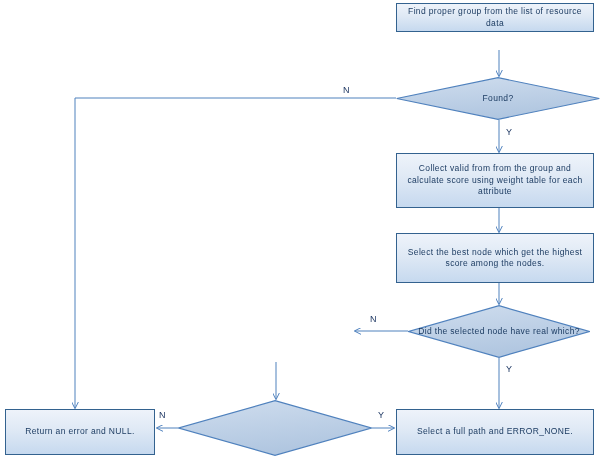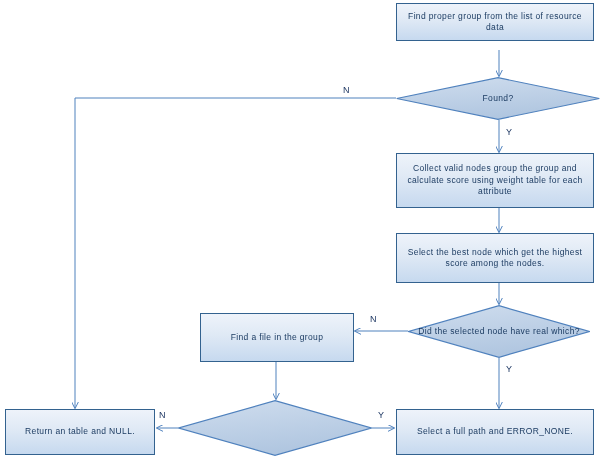--- a/index.html
+++ b/index.html
@@ -100,58 +100,55 @@
       <path d="M 499 358 L 499 408" marker-end="url(#arrow)"></path>
 
       <path d="M 276 362 L 276 399" marker-end="url(#arrow)"></path>
 
       <path d="M 178 428 L 157 428" marker-end="url(#arrow)"></path>
 
       <path d="M 372 428 L 394 428" marker-end="url(#arrow)"></path>
     </g>
   </svg>
 
-  <div class="node proc" style="left:396px; top:3px; width:198px; height:38px;text-align:center;">
+  <div class="node proc" style="left:396px; top:3px; width:198px; height:29px;text-align:center;">
     <span class="txt">Find proper group from the list of resource data</span>
   </div>
 
   <div class="node decision" style="left:396px; top:77px; width:204px; height:43px;text-align:center;">
     <svg class="dshape" viewBox="0 0 204 43" preserveAspectRatio="none">
       <polygon points="102,0.7 203.3,21.5 102,42.3 0.7,21.5" fill="url(#diamondgrad)" stroke="#4f81bd" stroke-width="1.2"></polygon>
     </svg>
     <span class="txt">Found?</span>
   </div>
 
   <div class="node proc" style="left:396px; top:153px; width:198px; height:55px;">
-    <span class="txt">Collect valid nodes group the group and calculate score using weight table for each attribute</span>
+    <span class="txt">Collect valid from from the group and calculate score using weight table for each attribute</span>
   </div>
 
   <div class="node proc" style="left:396px; top:233px; width:198px; height:50px;">
     <span class="txt">Select the best node which get the highest score among the nodes.</span>
   </div>
 
   <div class="node decision" style="left:408px; top:305px; width:182px; height:53px;">
     <svg class="dshape" viewBox="0 0 182 53" preserveAspectRatio="none">
       <polygon points="91,0.7 181.3,26.5 91,52.3 0.7,26.5" fill="url(#diamondgrad)" stroke="#4f81bd" stroke-width="1.2"></polygon>
     </svg>
     <span class="txt">Did the selected node have real which?</span>
   </div>
 
-  <div class="node proc" style="left:200px; top:313px; width:154px; height:49px;">
-    <span class="txt">Find a file in the group</span>
-  </div>
 
   <div class="node decision" style="left:178px; top:400px; width:194px; height:56px;">
     <svg class="dshape" viewBox="0 0 194 56" preserveAspectRatio="none">
       <polygon points="97,0.7 193.3,28 97,55.3 0.7,28" fill="url(#diamondgrad)" stroke="#4f81bd" stroke-width="1.2"></polygon>
     </svg>
   </div>
 
   <div class="node proc" style="left:5px; top:409px; width:150px; height:46px;">
-    <span class="txt">Return an table and NULL.</span>
+    <span class="txt">Return an error and NULL.</span>
   </div>
 
   <div class="node proc" style="left:396px; top:409px; width:198px; height:46px;">
     <span class="txt">Select a full path and ERROR_NONE.</span>
   </div>
 
   <div class="edge-label" style="left:343px; top:85px;">N</div>
   <div class="edge-label" style="left:506px; top:127px;">Y</div>
   <div class="edge-label" style="left:370px; top:314px;">N</div>
   <div class="edge-label" style="left:506px; top:364px;">Y</div>

